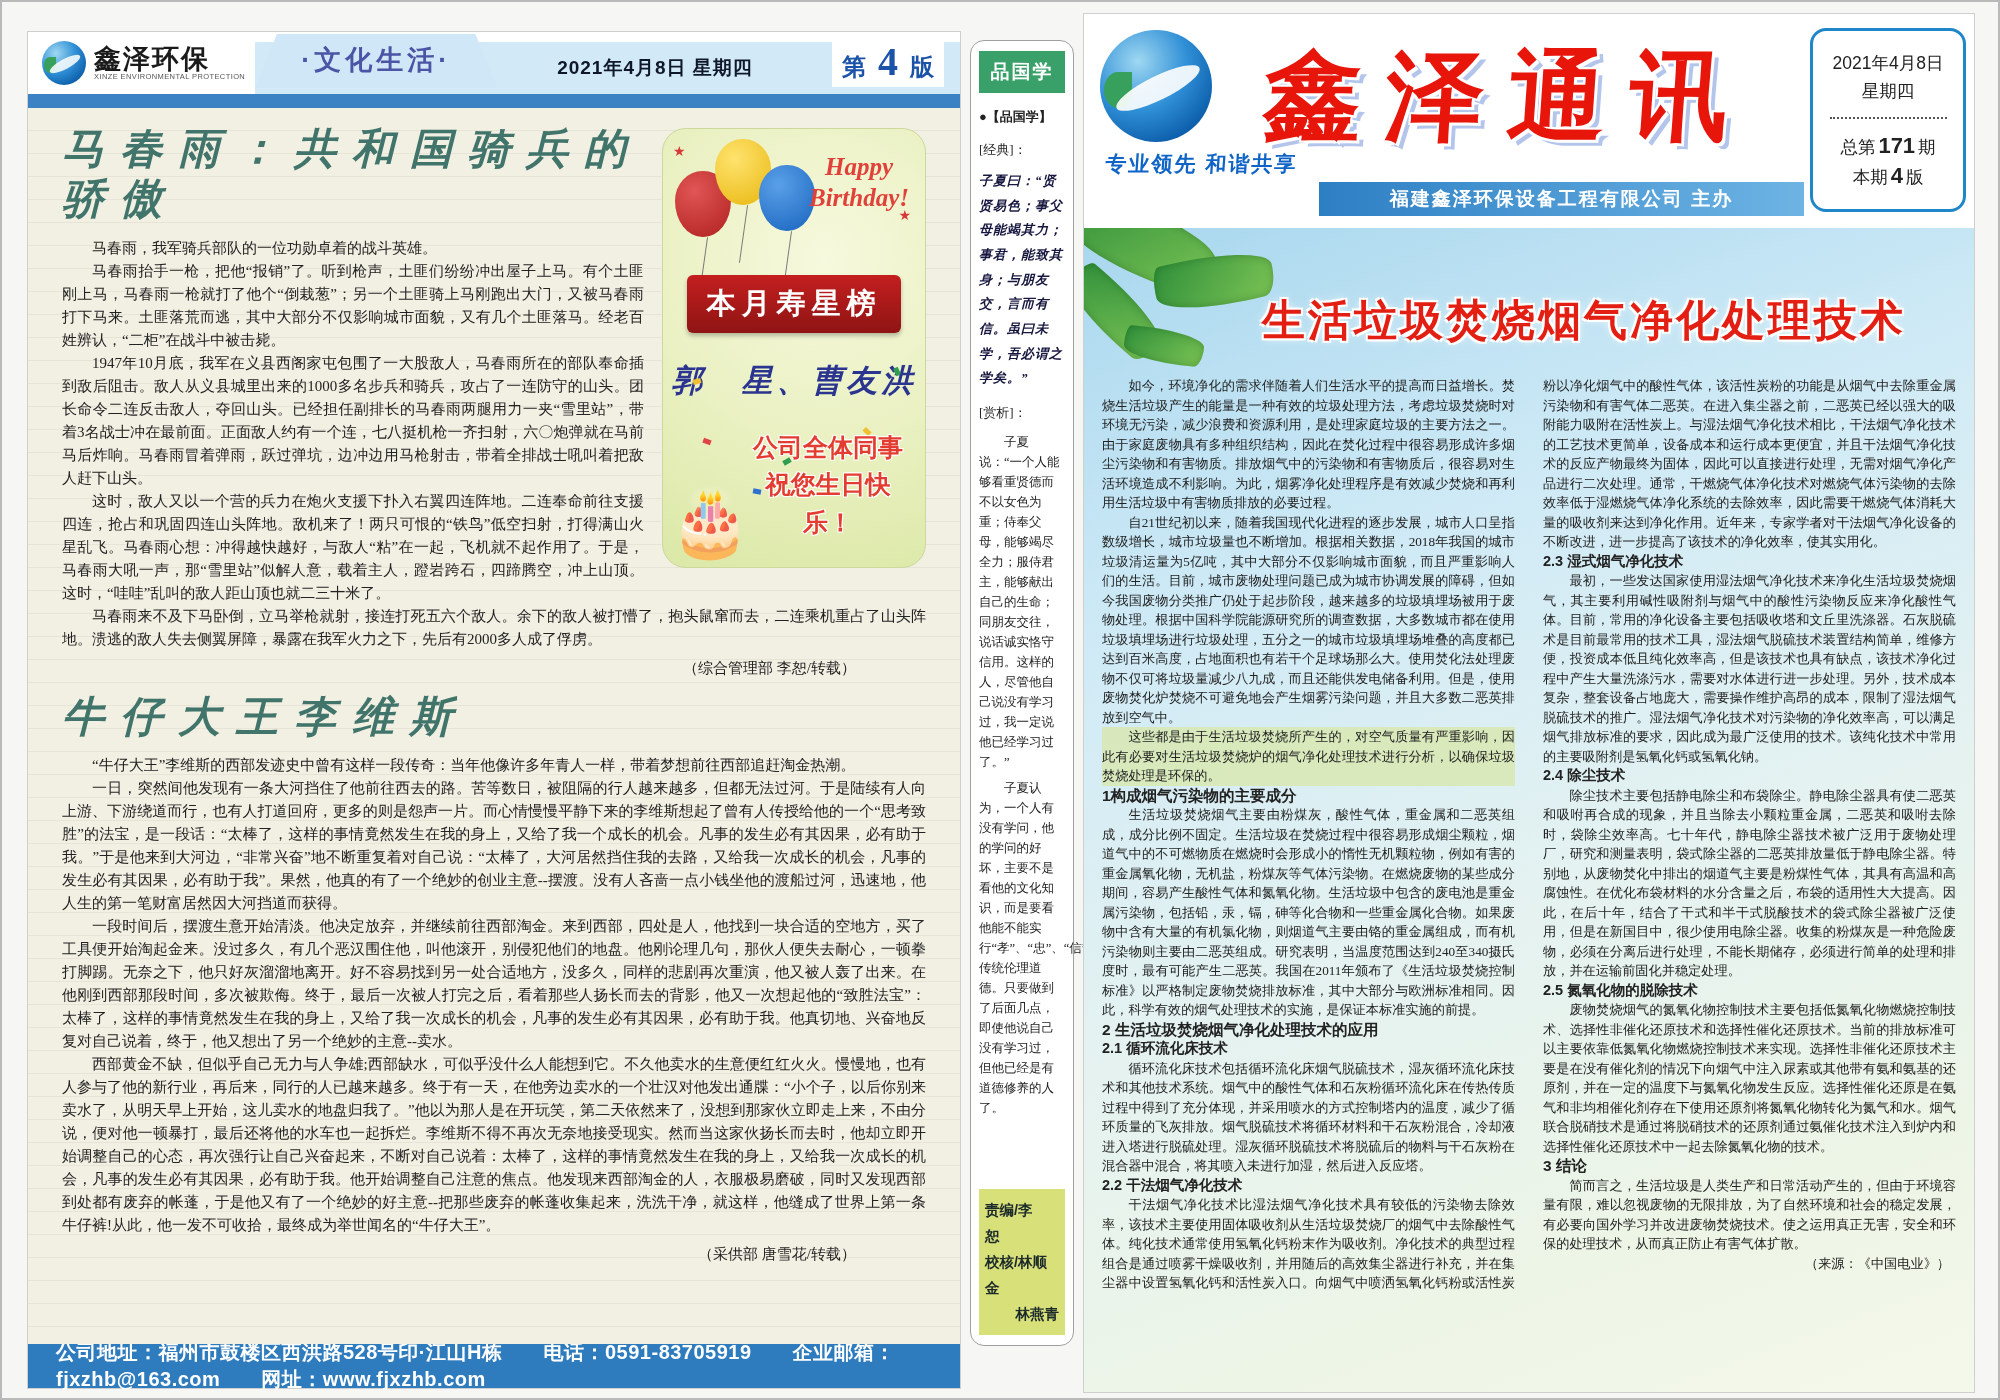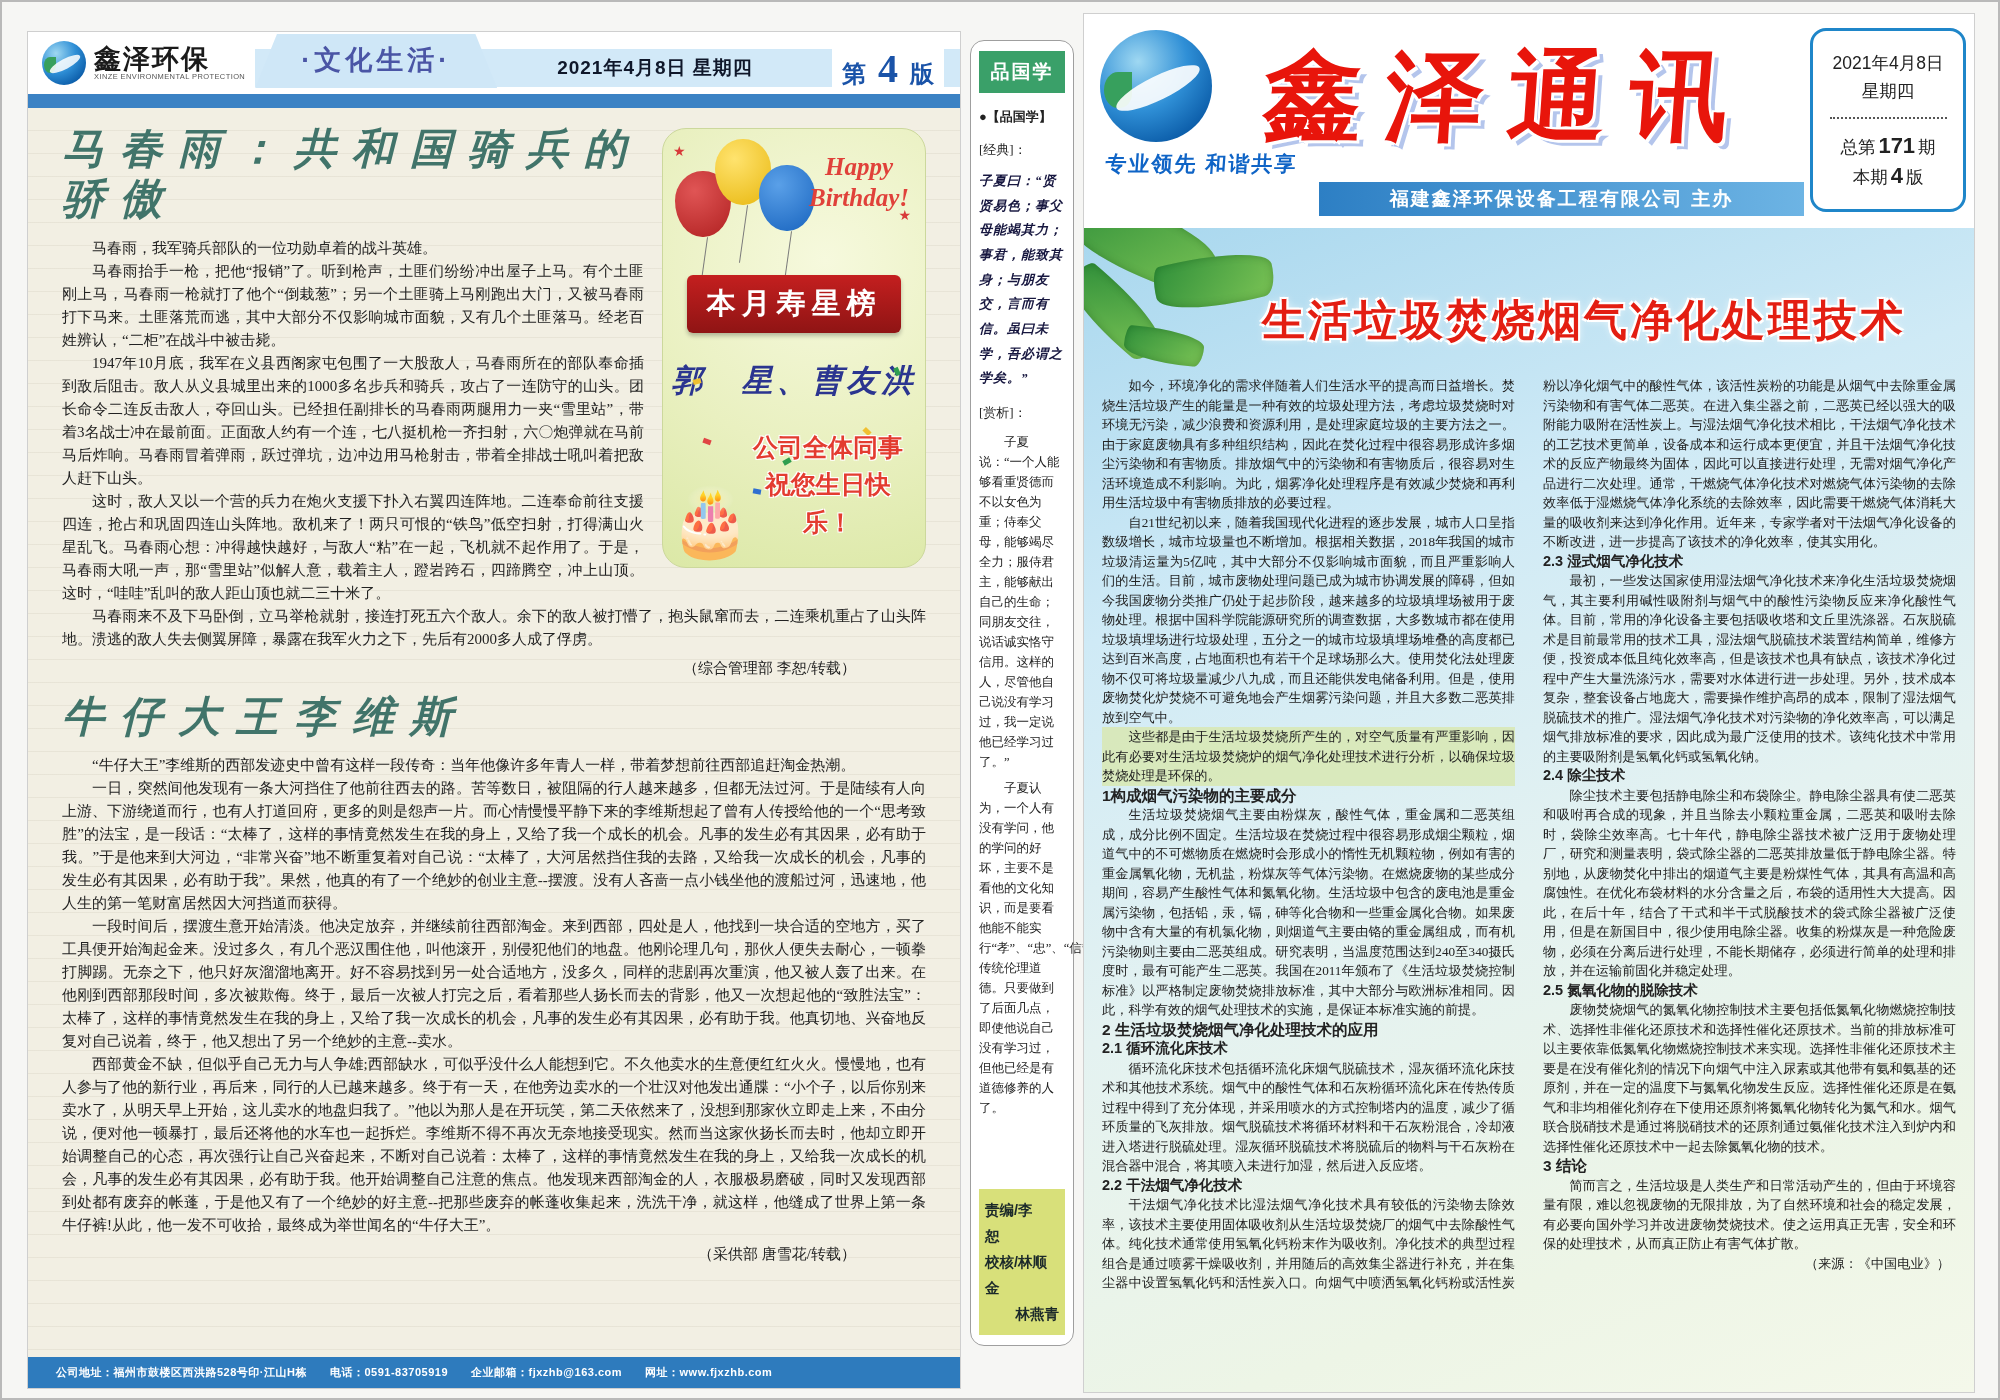--- a/index.html
+++ b/index.html
@@ -11,21 +11,21 @@
   
   .page-left{position:absolute;left:28px;top:32px;width:932px;height:1356px;background:#fff;box-shadow:0 0 0 1px #cfcfcf;display:flex;flex-direction:column;}
   .lp-header{height:62px;display:flex;align-items:center;position:relative;background:#fff;}
   .lp-logo{display:flex;align-items:center;gap:8px;padding:0 10px 0 14px;flex:0 0 auto;}
   .lp-logo-mark{width:44px;height:44px;border-radius:50%;background:radial-gradient(circle at 32% 28%,#9fd8f2,#2f8fd6 45%,#0b5ca8 80%);position:relative;overflow:hidden;flex:0 0 auto;}
   .lp-logo-mark::after{content:"";position:absolute;left:6px;top:18px;width:34px;height:10px;background:#fff;border-radius:50%;transform:rotate(-28deg);opacity:.85;}
   .lp-logo-mark::before{content:"";position:absolute;left:2px;top:16px;width:12px;height:16px;background:#37a05d;border-radius:50% 0 50% 50%;}
   .lp-logo-text{line-height:1.05;}
   .lp-logo-cn{font-family:"Liberation Sans","DejaVu Sans",sans-serif;font-weight:bold;font-size:27px;color:#1a1a1a;letter-spacing:2px;}
   .lp-logo-en{font-family:"Liberation Sans","DejaVu Sans",sans-serif;font-size:7.5px;color:#555;letter-spacing:.4px;}
-  .lp-band{flex:1;height:38px;margin-top:10px;background:#d2e9f8;display:flex;align-items:center;position:relative;}
+  .lp-band{flex:1;height:52px;margin-top:10px;background:#d2e9f8;display:flex;align-items:center;position:relative;}
   .lp-tab{background:#cfe7f7;clip-path:polygon(9% 0,91% 0,100% 100%,0 100%);margin-top:-14px;padding:8px 46px 10px;font-family:"Liberation Sans","DejaVu Sans",sans-serif;font-weight:bold;font-size:27px;color:#4a55a5;letter-spacing:4px;}
   .lp-date{margin-left:60px;font-family:Liberation Sans, sans-serif;font-weight:bold;font-size:19px;color:#0f172a;letter-spacing:1px;}
   .lp-edition{position:absolute;right:16px;top:-6px;color:#1a53a8;font-weight:bold;font-size:24px;background:#fff;padding:2px 10px;display:flex;align-items:baseline;gap:12px;}
   .lp-edition .num{font-size:40px;}
   .lp-bluebar{height:14px;background:#3b82c4;}
   .lp-paper{flex:1;background:#f2efe3;background-image:repeating-linear-gradient(180deg,rgba(0,0,0,0) 0 22px,rgba(140,130,105,.10) 22px 23px);padding:6px 34px 0;overflow:hidden;position:relative;}
   .art-title{font-style:italic;font-weight:bold;color:#41746a;font-size:42px;letter-spacing:16px;margin:10px 0 12px;line-height:1.2;}
   .art-body{font-size:15px;line-height:23px;text-align:justify;}
   .art-body p{margin:0;text-indent:2em;}
   .byline{text-align:right;padding-right:70px;font-size:15px;margin:8px 0 14px;}
@@ -39,21 +39,21 @@
   .bday-star{position:absolute;color:#d83a3a;font-size:14px;}
   .bday-greet{position:absolute;right:16px;top:22px;color:#e0413a;font-style:italic;font-size:25px;line-height:1.25;text-align:center;font-weight:bold;}
   .ribbon{position:absolute;left:9%;top:146px;width:82%;background:linear-gradient(180deg,#c41f1f,#8f1414);color:#fff;font-family:"Liberation Sans","DejaVu Sans",sans-serif;font-weight:bold;font-size:29px;letter-spacing:6px;text-align:center;padding:9px 0;border-radius:6px;box-shadow:0 3px 4px rgba(0,0,0,.25);}
   .ribbon::before,.ribbon::after{content:"";position:absolute;top:8px;border:16px solid #d33030;border-left-color:transparent;z-index:-1;}
   .ribbon::before{left:-22px;border-left:14px solid transparent;}
   .ribbon::after{right:-22px;border:16px solid #d33030;border-right:14px solid transparent;}
   .bday-names{position:absolute;left:0;top:231px;width:100%;text-align:center;color:#2b3590;font-weight:bold;font-style:italic;font-size:31px;letter-spacing:4px;}
   .bday-cake{position:absolute;left:6px;bottom:6px;font-size:66px;}
   .bday-wish{position:absolute;right:12px;bottom:26px;width:170px;text-align:center;color:#e33c30;font-family:"Liberation Sans","DejaVu Sans",sans-serif;font-weight:bold;font-size:25px;line-height:1.5;text-shadow:-1px -1px 0 #fff,1px -1px 0 #fff,-1px 1px 0 #fff,1px 1px 0 #fff;}
   .confetti i{position:absolute;width:8px;height:5px;display:block;}
-  .lp-footer{height:31px;background:#2e7bbd;color:#fff;font-family:"Liberation Sans","DejaVu Sans",sans-serif;font-weight:bold;font-size:11px;display:flex;align-items:center;padding-left:28px;letter-spacing:.5px;}
+  .lp-footer{height:44px;background:#2e7bbd;color:#fff;font-family:"Liberation Sans","DejaVu Sans",sans-serif;font-weight:bold;font-size:20px;display:flex;align-items:center;padding-left:28px;letter-spacing:.5px;}
   
   .mid-card{position:absolute;left:970px;top:40px;width:104px;height:1306px;background:#fff;border:1px solid #9f9f9f;border-radius:14px;box-sizing:border-box;padding:10px 8px;display:flex;flex-direction:column;gap:8px;font-size:12.5px;line-height:1.6;}
   .mid-head{background:#3aa069;color:#fff;font-family:"Liberation Sans","DejaVu Sans",sans-serif;font-weight:bold;font-size:19px;text-align:center;padding:6px 0;letter-spacing:2px;}
   .mid-tag{font-weight:bold;font-size:13px;margin-top:6px;}
   .mid-label{font-size:13px;margin-top:4px;}
   .mid-classic{font-style:italic;font-weight:bold;color:#16163f;font-size:13px;line-height:1.9;letter-spacing:1px;}
   .mid-analysis p{margin:0 0 6px;text-indent:2em;}
   .editor-box{margin-top:auto;background:#d8e07a;font-family:"Liberation Sans","DejaVu Sans",sans-serif;font-weight:bold;color:#1c2a2a;font-size:14.5px;line-height:1.8;padding:8px 6px;}
   .editor-box div:last-child{text-align:right;}
   

